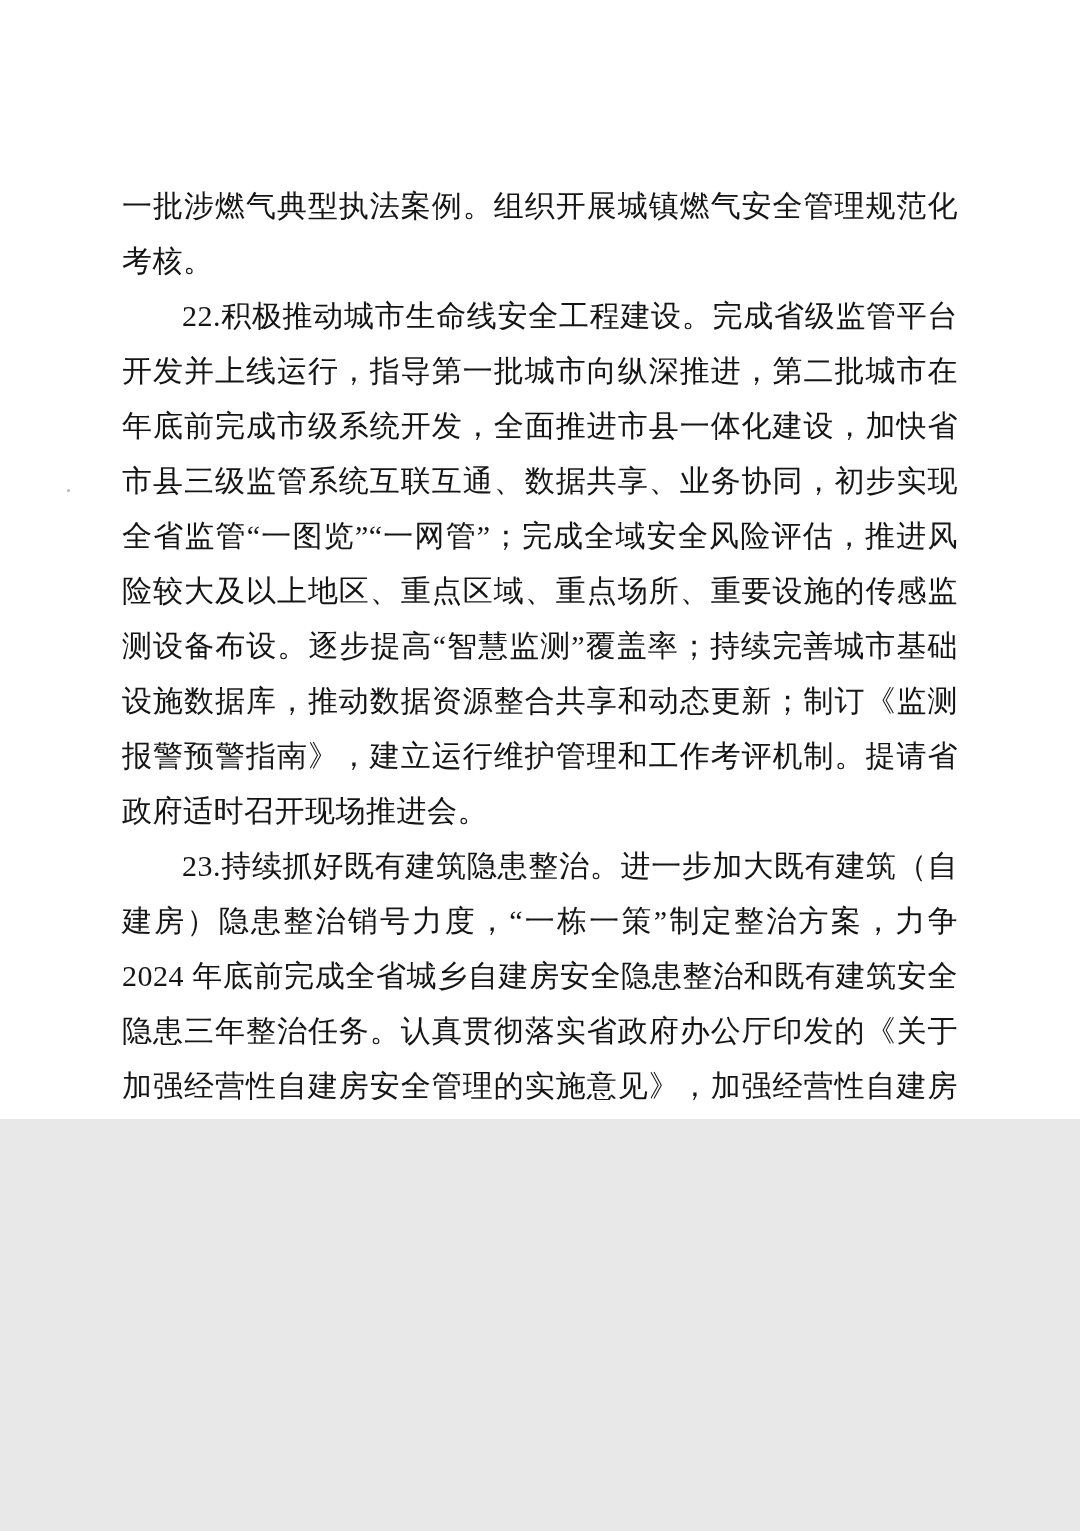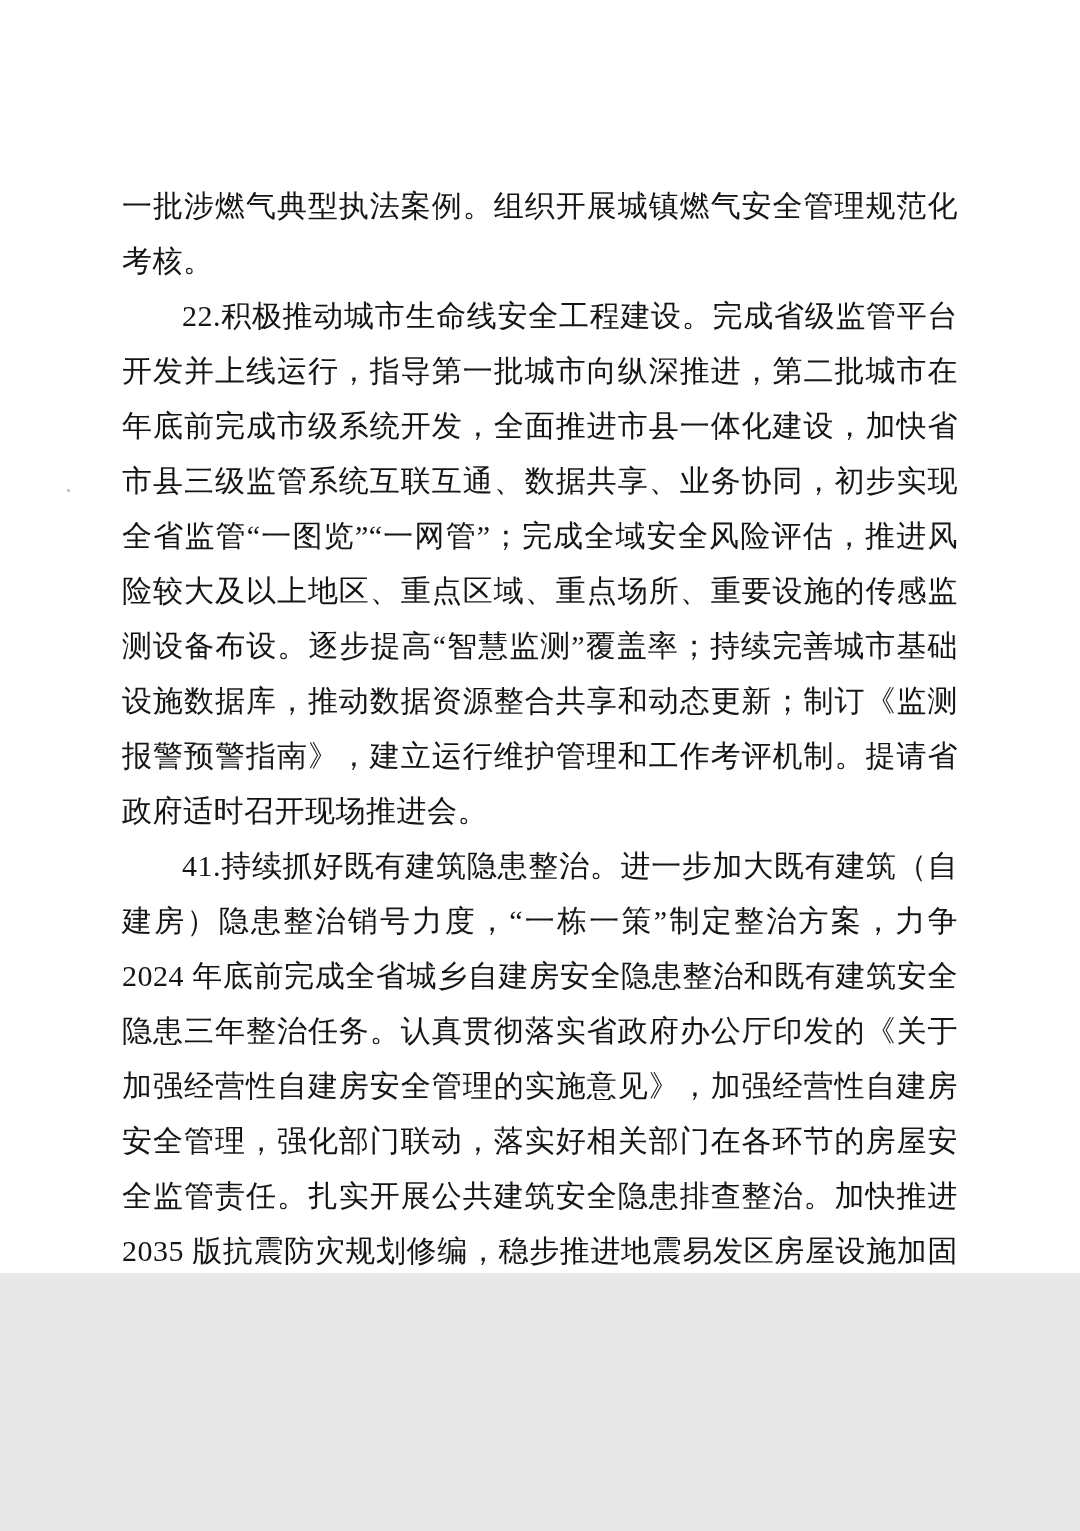--- a/index.html
+++ b/index.html
@@ -3,21 +3,21 @@
 <meta charset="utf-8">
 <style>
   html, body {
     margin: 0;
     padding: 0;
     background: #e8e8e8;
   }
   .page {
     position: relative;
     width: 1080px;
-    height: 1273px;
+    height: 1119px;
     margin: 0 auto;
     background: #ffffff;
     overflow: hidden;
     font-family: "Liberation Serif", "DejaVu Serif", serif;
     color: #151515;
   }
   .content {
     position: absolute;
     left: 122px;
     top: 178px;
@@ -59,21 +59,21 @@
 <body>
 
 <div class="page">
 
   <div class="content">
 
     <p class="para"><span>一批涉燃气典型执法案例。组织开展城镇燃气安全管理规范化考核。</span></p>
 
     <p class="para indent"><span class="lead">22.积极推动城市生命线安全工程建设。</span><span>完成省级监管平台开发并上线运行，指导第一批城市向纵深推进，第二批城市在年底前完成市级系统开发，全面推进市县一体化建设，加快省市县三级监管系统互联互通、数据共享、业务协同，初步实现全省监管“一图览”“一网管”；完成全域安全风险评估，推进风险较大及以上地区、重点区域、重点场所、重要设施的传感监测设备布设。逐步提高“智慧监测”覆盖率；持续完善城市基础设施数据库，推动数据资源整合共享和动态更新；制订《监测报警预警指南》，建立运行维护管理和工作考评机制。提请省政府适时召开现场推进会。</span></p>
 
-    <p class="para indent"><span class="lead">41.持续抓好既有建筑隐患整治。</span><span>进一步加大既有建筑（自建房）隐患整治销号力度，“一栋一策”制定整治方案，力争 2024 年底前完成全省城乡自建房安全隐患整治和既有建筑安全隐患三年整治任务。认真贯彻落实省政府办公厅印发的《关于加强经营性自建房安全管理的实施意见》，加强经营性自建房安全管理，强化部门联动，落实好相关部门在各环节的房屋安全监管责任。扎实开展公共建筑安全隐患排查整治。加快推进 2035 版抗震防灾规划修编，稳步推进地震易发区房屋设施加固工程，持续做好建设工程抗震设防监管和超限高层建筑工程抗震设防审批，不断提升城乡建设抗震防灾水平。</span></p>
+    <p class="para indent"><span class="lead">23.持续抓好既有建筑隐患整治。</span><span>进一步加大既有建筑（自建房）隐患整治销号力度，“一栋一策”制定整治方案，力争 2024 年底前完成全省城乡自建房安全隐患整治和既有建筑安全隐患三年整治任务。认真贯彻落实省政府办公厅印发的《关于加强经营性自建房安全管理的实施意见》，加强经营性自建房安全管理，强化部门联动，落实好相关部门在各环节的房屋安全监管责任。扎实开展公共建筑安全隐患排查整治。加快推进 2035 版抗震防灾规划修编，稳步推进地震易发区房屋设施加固工程，持续做好建设工程抗震设防监管和超限高层建筑工程抗震设防审批，不断提升城乡建设抗震防灾水平。</span></p>
 
   </div>
 
   <div class="footer"><span>— 12 —</span></div>
 
   <div class="speck"></div>
 
 </div>
 
 </body></html>

